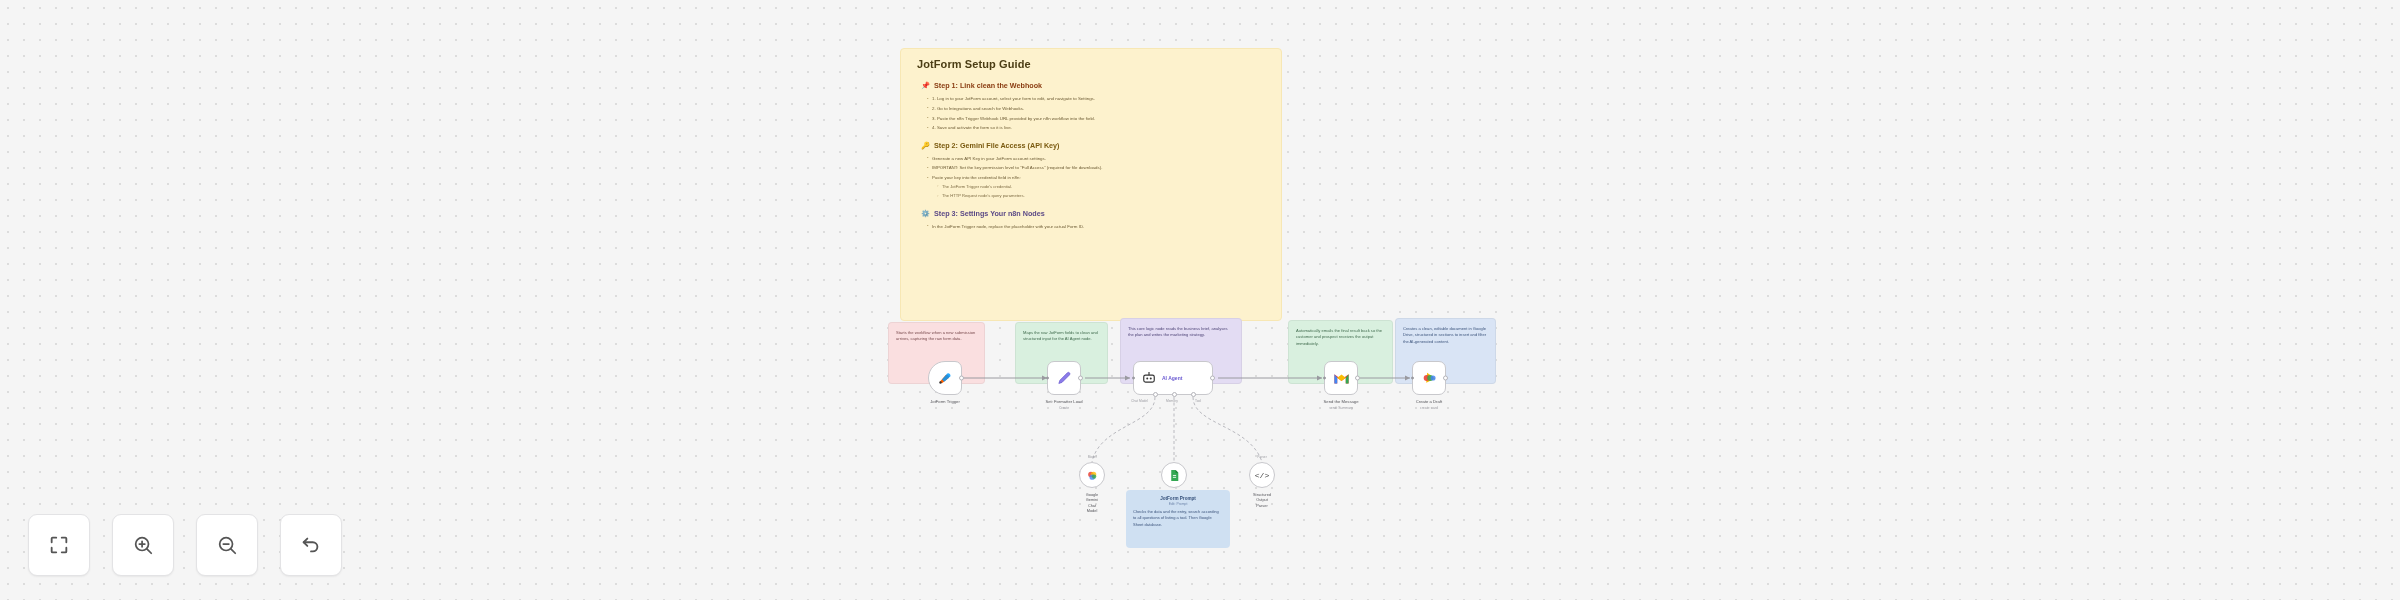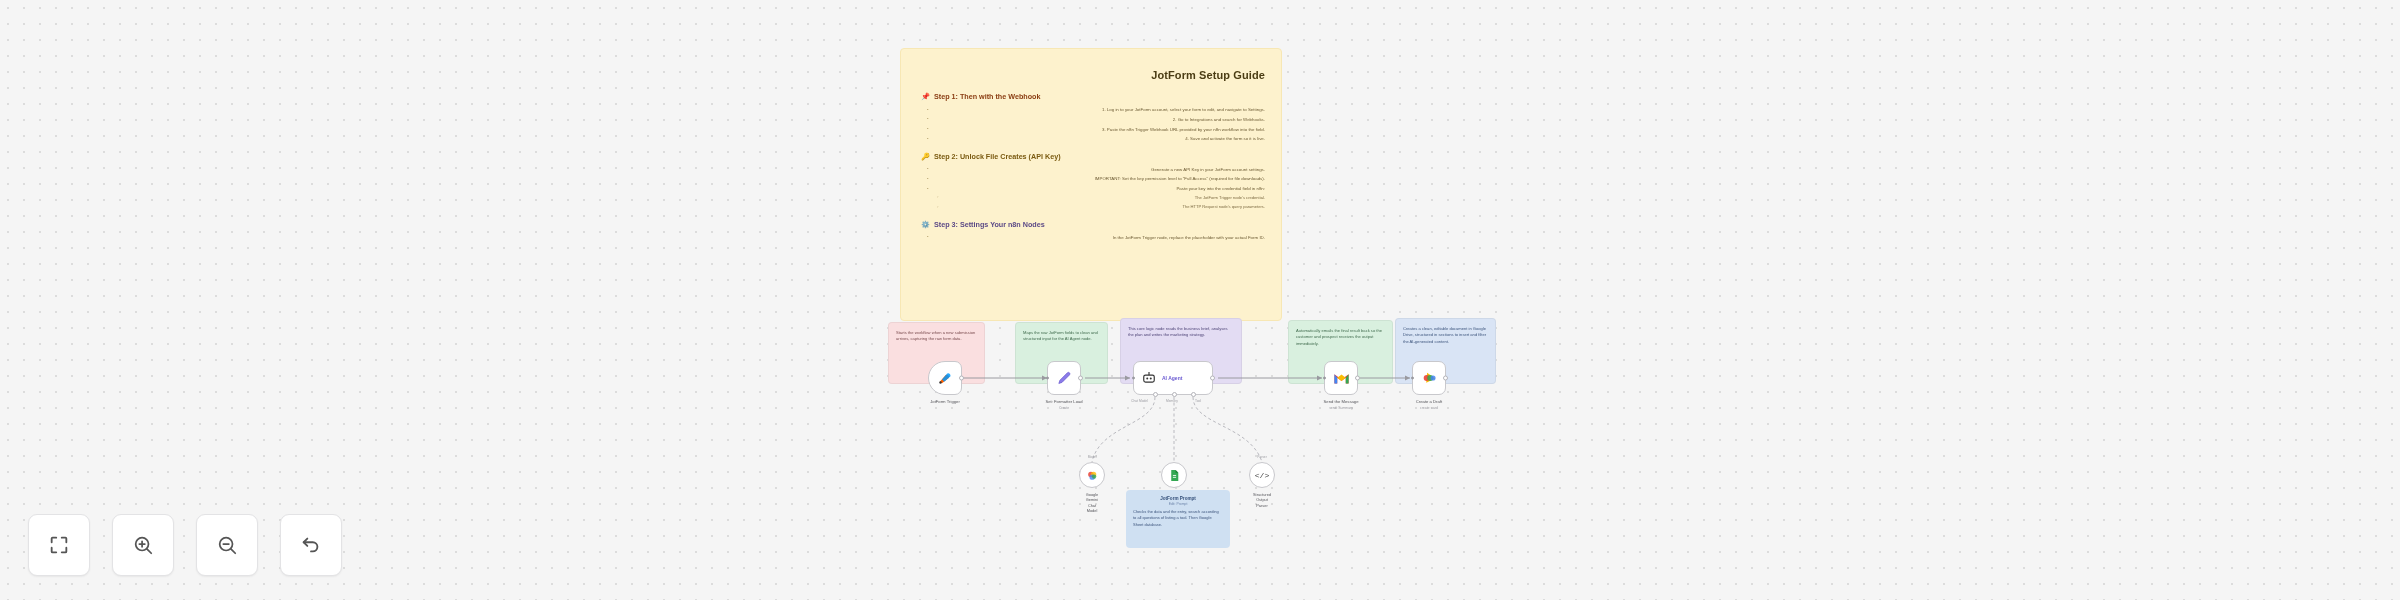--- a/index.html
+++ b/index.html
@@ -40,22 +40,21 @@
 
   
   .sticky {
     position: absolute;
     border-radius: 4px;
     overflow: hidden;
   }
   .sticky.guide {
     background: #fdf2cd;
     border: 1px solid #f7e7b4;
-    padding: 20px 16px 10px 16px;
-    text-align: right;
+    padding: 9px 16px 10px 16px;
   }
   .guide-title {
     font-size: 11px;
     font-weight: bold;
     color: #4b3d14;
     letter-spacing: .1px;
     margin-bottom: 11px;
   }
   .guide-h {
     font-size: 7.2px;
@@ -241,30 +240,30 @@
     <path d="M1155,397 C1155,425 1100,425 1092,462" stroke="#b9b9bf" stroke-width="1" fill="none" stroke-dasharray="3,2.5"></path>
     <path d="M1174,397 L1174,462" stroke="#b9b9bf" stroke-width="1" fill="none" stroke-dasharray="3,2.5"></path>
     <path d="M1193,397 C1193,425 1250,425 1262,462" stroke="#b9b9bf" stroke-width="1" fill="none" stroke-dasharray="3,2.5"></path>
   </svg>
 
   <div class="sticky guide" style="left:900px; top:48px; width:382px; height:273px;">
     <div class="guide-title">JotForm Setup Guide</div>
 
     <div class="guide-h c1">
       <span>📌</span>
-      <span>Step 1: Then with the Webhook</span>
+      <span>Step 1: Link clean the Webhook</span>
     </div>
     <div class="guide-li">1. Log in to your JotForm account, select your form to edit, and navigate to Settings.</div>
     <div class="guide-li">2. Go to Integrations and search for Webhooks.</div>
     <div class="guide-li">3. Paste the n8n Trigger Webhook URL provided by your n8n workflow into the field.</div>
     <div class="guide-li">4. Save and activate the form so it is live.</div>
 
     <div class="guide-h c2">
       <span>🔑</span>
-      <span>Step 2: Unlock File Creates (API Key)</span>
+      <span>Step 2: Gemini File Access (API Key)</span>
     </div>
     <div class="guide-li">Generate a new API Key in your JotForm account settings.</div>
     <div class="guide-li">IMPORTANT: Set the key permission level to "Full Access" (required for file downloads).</div>
     <div class="guide-li">Paste your key into the credential field in n8n:</div>
     <div class="guide-li sub">The JotForm Trigger node's credential.</div>
     <div class="guide-li sub">The HTTP Request node's query parameters.</div>
 
     <div class="guide-h c3">
       <span>⚙️</span>
       <span>Step 3: Settings Your n8n Nodes</span>

